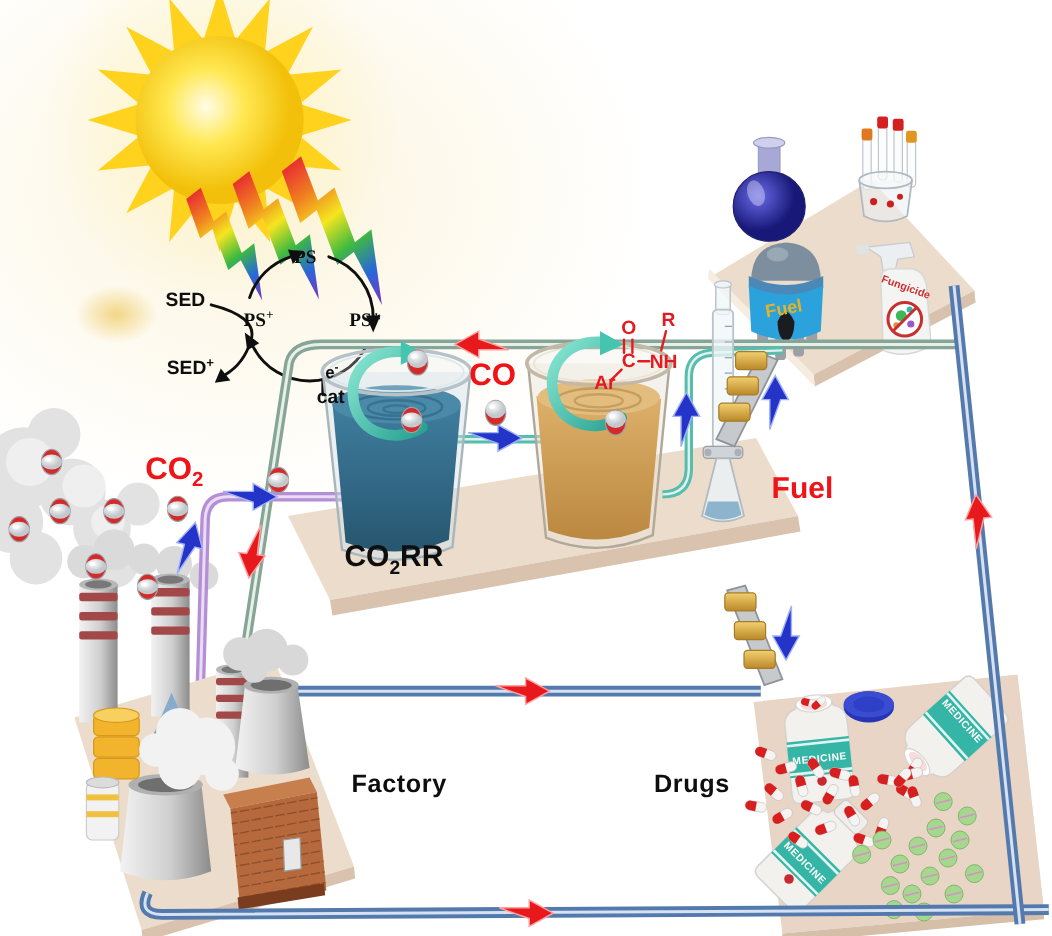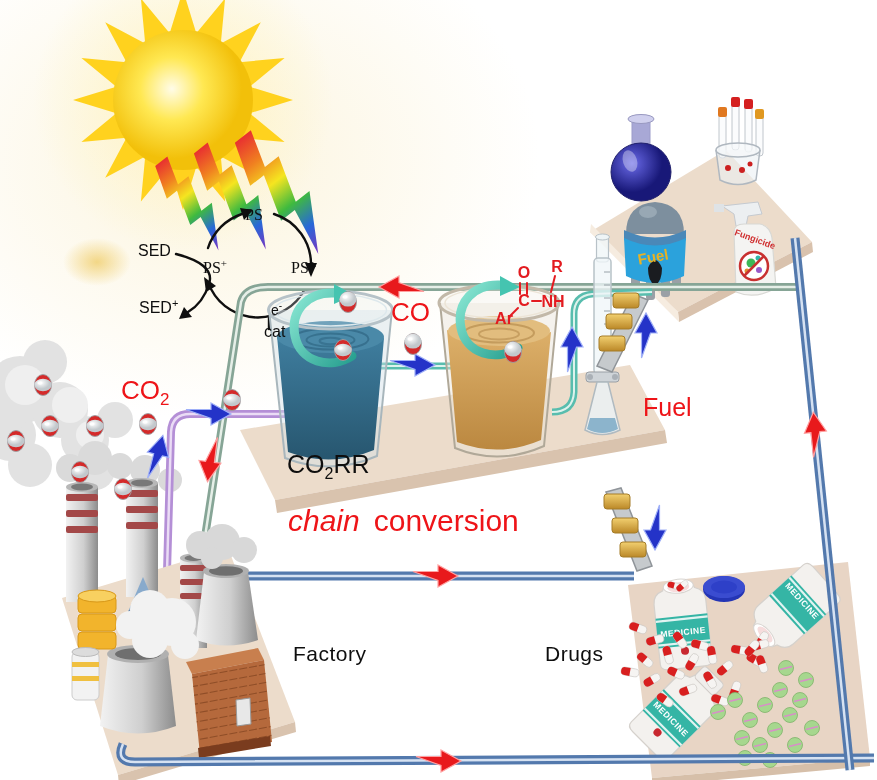--- a/index.html
+++ b/index.html
@@ -1,21 +1,21 @@
 <!DOCTYPE html>
 <html><head>
 <meta charset="utf-8">
 <style>
   *{margin:0;padding:0;box-sizing:border-box}
   html,body{background:#ffffff}
   .stage{position:relative;width:877px;height:780px;background:#ffffff;overflow:hidden;
          font-family:"Liberation Sans",sans-serif}
   .stage>svg{position:absolute;left:0;top:0}
   .lbl{position:absolute;white-space:nowrap;line-height:1}
-  .bold{font-weight:normal}
+  .bold{font-weight:bold}
   .black{color:#0e0e0e}
   .red{color:#ee1418}
   .serif{font-family:"Liberation Serif",serif}
   sub,sup{line-height:0}
   .word-gap{display:inline-block;width:14px}
 </style>
 </head>
 <body>
 
 <div class="stage">
@@ -509,21 +509,20 @@
 
 <div class="lbl red bold" style="left:121px;top:377px;font-size:26px"><span>CO</span><sub style="font-size:17px">2</sub></div>
 
 <div class="lbl red bold" style="left:391px;top:299px;font-size:26px"><span>CO</span></div>
 
 <div class="lbl red bold" style="left:643px;top:395px;font-size:25px"><span>Fuel</span></div>
 
 <div class="lbl black bold" style="left:287px;top:452px;font-size:25px"><span>CO</span><sub style="font-size:16px">2</sub><span>RR</span></div>
 
 
-<div class="lbl red bold" style="left:288px;top:506px;font-size:30px"><span style="font-style:italic">chain</span><span class="word-gap"></span><span>conversion</span></div>
 
 <div class="lbl black bold" style="left:293px;top:643px;font-size:21px;letter-spacing:.5px"><span>Factory</span></div>
 
 <div class="lbl black bold" style="left:545px;top:643px;font-size:21px;letter-spacing:.5px"><span>Drugs</span></div>
 
 <div class="lbl black bold serif" style="left:245px;top:207px;font-size:16px"><span>PS</span></div>
 <div class="lbl black bold serif" style="left:203px;top:260px;font-size:16px"><span>PS</span><sup style="font-size:11px">+</sup></div>
 <div class="lbl black bold serif" style="left:291px;top:260px;font-size:16px"><span>PS*</span></div>
 <div class="lbl black bold" style="left:271px;top:303px;font-size:14px"><span>e</span><sup style="font-size:10px">-</sup></div>
 <div class="lbl black bold" style="left:264px;top:324px;font-size:16px"><span>cat</span></div>

